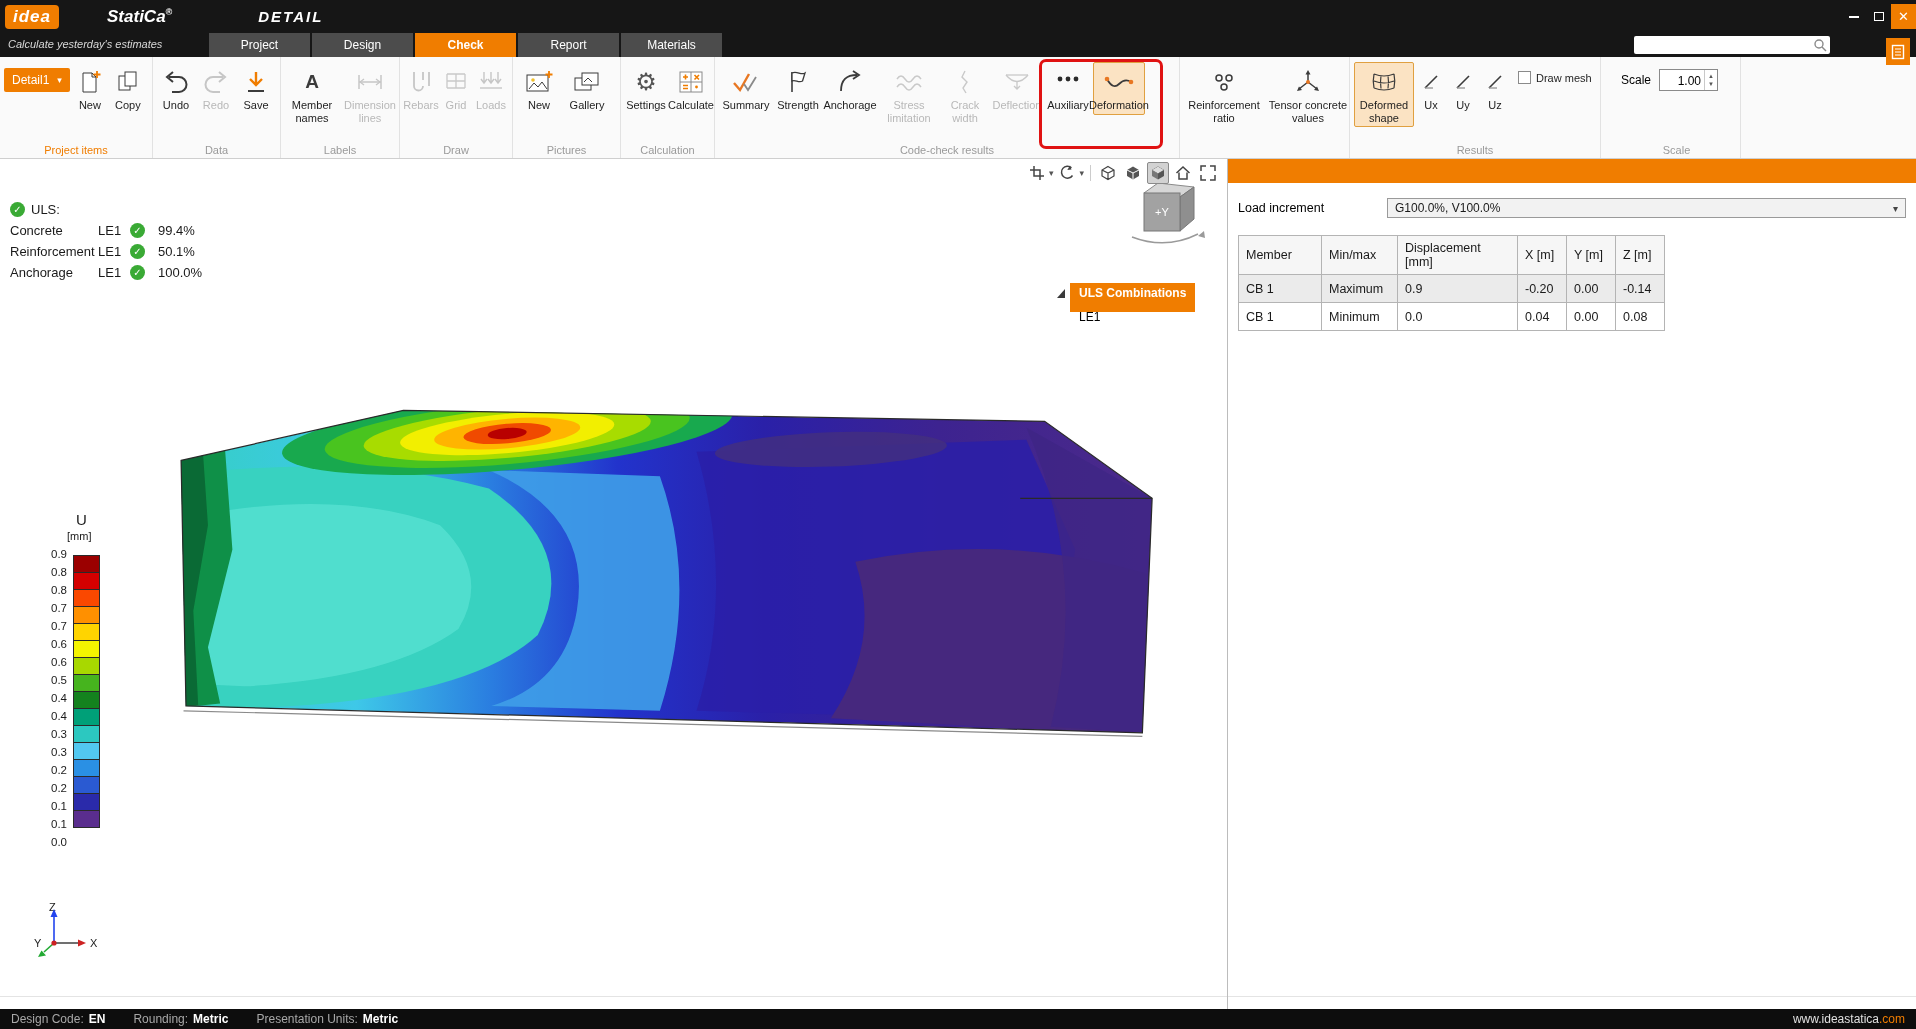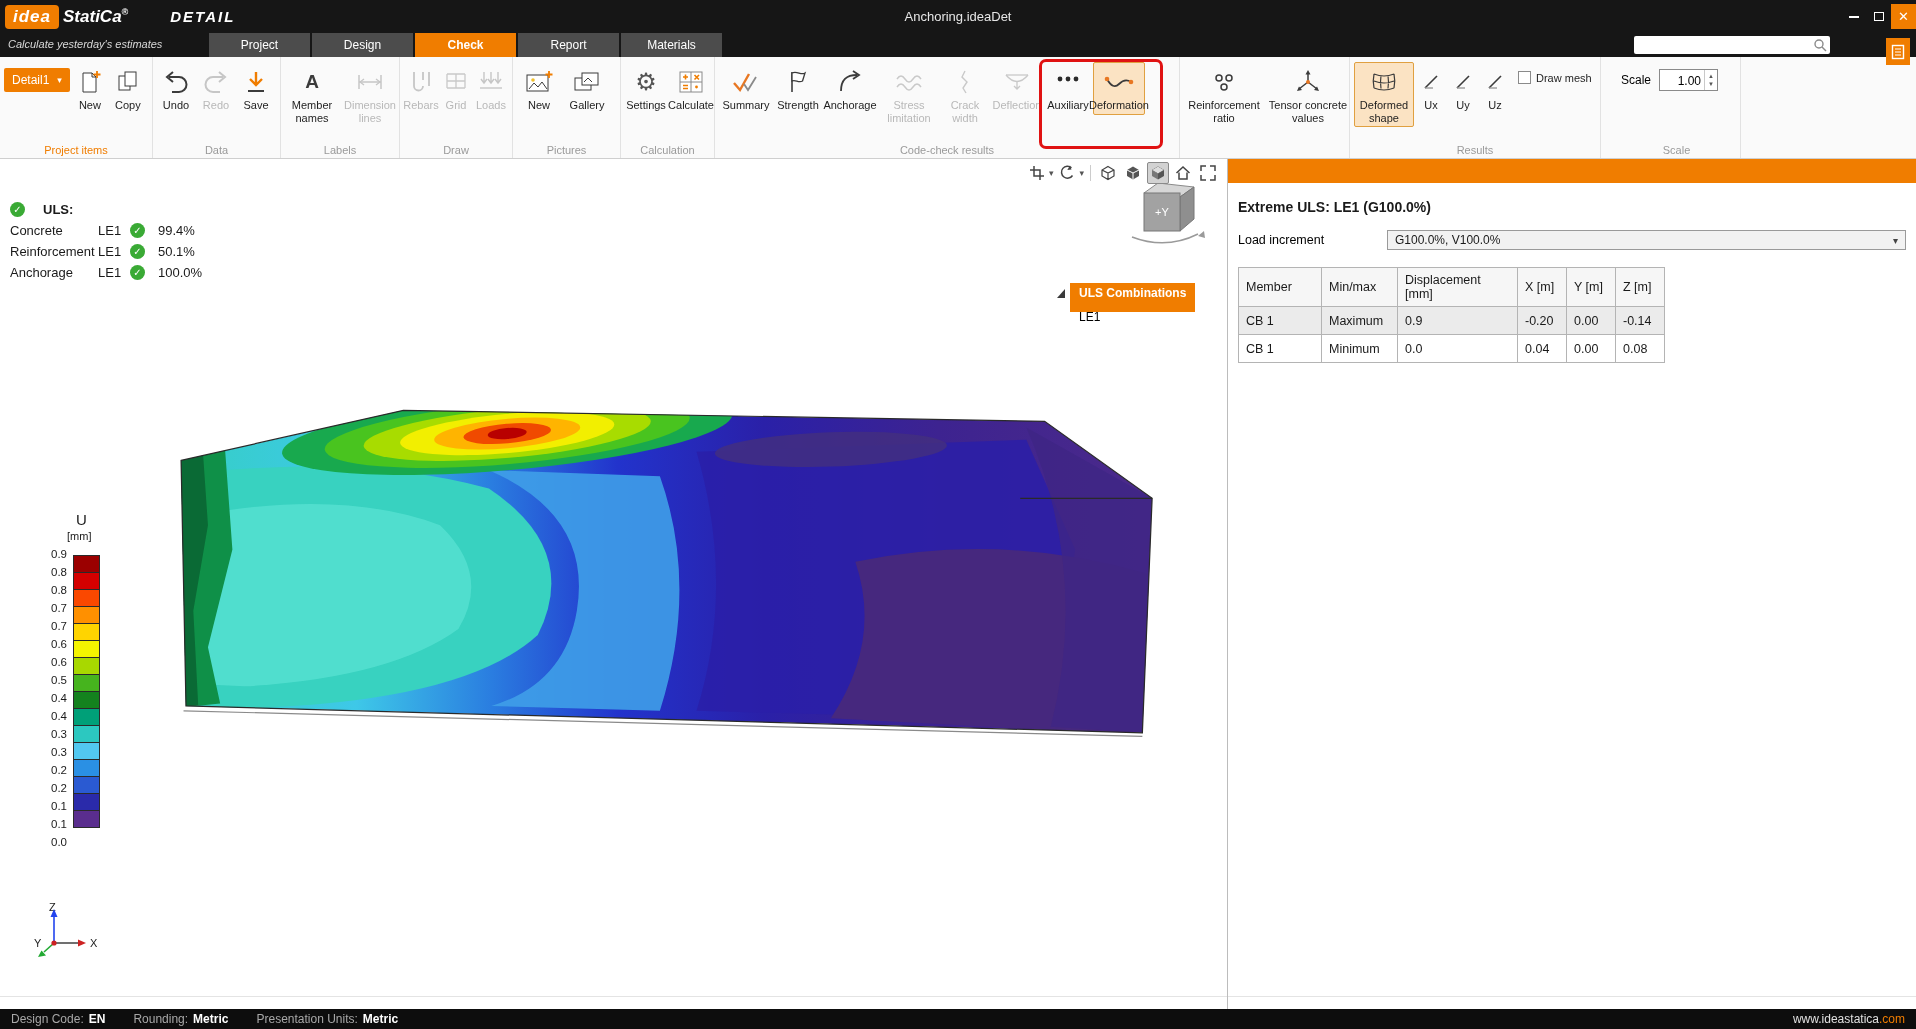--- a/index.html
+++ b/index.html
@@ -1,19 +1,19 @@
 <!DOCTYPE html>
 <html><head>
 <meta charset="utf-8">
 <style>
   * { box-sizing: border-box; margin: 0; padding: 0; }
   html,body { width:1916px; height:1029px; overflow:hidden; font-family:"Liberation Sans",sans-serif; background:#fff; }
 
   
-  .titlebar { height:33px; background:#161616; color:#fff; display:flex; align-items:center; position:relative; }
+  .titlebar { height:33px; background:#161616; color:#fff; display:flex; align-items:center; position:relative;gap:44px; }
   .logo-idea { background:#f07d00; border-radius:4px; font-style:italic; font-weight:bold; font-size:17px; padding:2px 8px; margin-left:5px; letter-spacing:1px; }
   .logo-statica { font-size:17px; font-weight:bold; font-style:italic; margin-left:4px; }
   .logo-reg { font-size:9px; vertical-align:super; }
   .app-name { font-size:15px; font-weight:bold; font-style:italic; letter-spacing:2px; margin-left:42px; }
   .doc-title { position:absolute; left:0; right:0; text-align:center; font-size:13px; color:#e6e6e6; pointer-events:none; }
   .win-controls { margin-left:auto; display:flex; z-index:2; }
   .win-btn { width:25px; height:25px; display:flex; align-items:center; justify-content:center; color:#fff; font-size:12px; cursor:default; }
   .win-btn.close { background:#f07d00; font-size:13px; }
   .restore-glyph { width:10px; height:9px; border:1.5px solid #fff; }
   .min-glyph { width:10px; height:2px; background:#fff; }
@@ -55,21 +55,21 @@
   
   .ctoolbar { position:absolute; top:3px; right:8px; display:flex; align-items:center; gap:3px; z-index:5; }
   .ctool { width:22px; height:22px; display:flex; align-items:center; justify-content:center; border:1px solid transparent; border-radius:2px; }
   .ctool.pressed { background:#d2d2d2; border-color:#8a8a8a; }
   .cchev { font-size:9px; color:#555; margin-left:-2px; }
   .ctsep { width:1px; height:16px; background:#ccc; margin:0 3px; }
 
   
   .uls-box { position:absolute; left:10px; top:40px; font-size:13px; color:#1a1a1a; z-index:4; }
   .uls-row { display:flex; align-items:center; height:21px; }
-  .uls-title { font-weight:bold;margin-left:12px; }
+  .uls-title { font-weight:normal; }
   .uls-name { width:88px; }
   .uls-case { width:32px; }
   .check { width:15px; height:15px; border-radius:50%; background:#3aaa35; color:#fff; font-size:10px; display:flex; align-items:center; justify-content:center; margin-right:6px; flex:none; }
   .uls-val { margin-left:7px; }
 
   
   .tree-arrow { position:absolute; left:1057px; top:130px; width:0; height:0; border-left:8px solid transparent; border-bottom:9px solid #3a3a3a; z-index:4; }
   .combo-badge { position:absolute; left:1070px; top:124px; background:#f07d00; color:#fff; font-size:12px; font-weight:bold; padding:3px 9px 12px; z-index:4; }
   .combo-case { position:absolute; left:1079px; top:151px; font-size:12px; z-index:4; }
 
@@ -107,21 +107,20 @@
   .sb-site { margin-left:auto; color:#e0e0e0; }
   .sb-com { color:#f07d00;text-align:center; }
 </style>
 </head>
 <body>
 
 <div class="titlebar">
   <span class="logo-idea">idea</span>
   <span class="logo-statica"><span>StatiCa</span><span class="logo-reg">®</span></span>
   <span class="app-name">DETAIL</span>
-  <div class="doc-title">Anchoring.ideaDet</div>
   <div class="win-controls">
     <div class="win-btn">
         <span class="min-glyph"></span>
       </div>
     <div class="win-btn">
         <span class="restore-glyph"></span>
       </div>
     <div class="win-btn close">
         <span>✕</span>
       </div>
@@ -675,21 +674,20 @@
         <circle cx="20" cy="44" r="2.6" fill="#cc2222"></circle>
       </svg>
     </div>
 
     <div class="hdivider"></div>
   </div>
 
   <div class="panel">
     <div class="panel-strip"></div>
     <div class="panel-body">
-      <div class="panel-header">Extreme ULS: LE1 (G100.0%)</div>
       <div class="loadrow">
         <span class="loadlabel">Load increment</span>
         <div class="combo">
           <span>G100.0%, V100.0%</span>
           <span class="chev">▾</span>
         </div>
       </div>
       <table class="res-table">
         <colgroup>
           <col style="width:83px">

